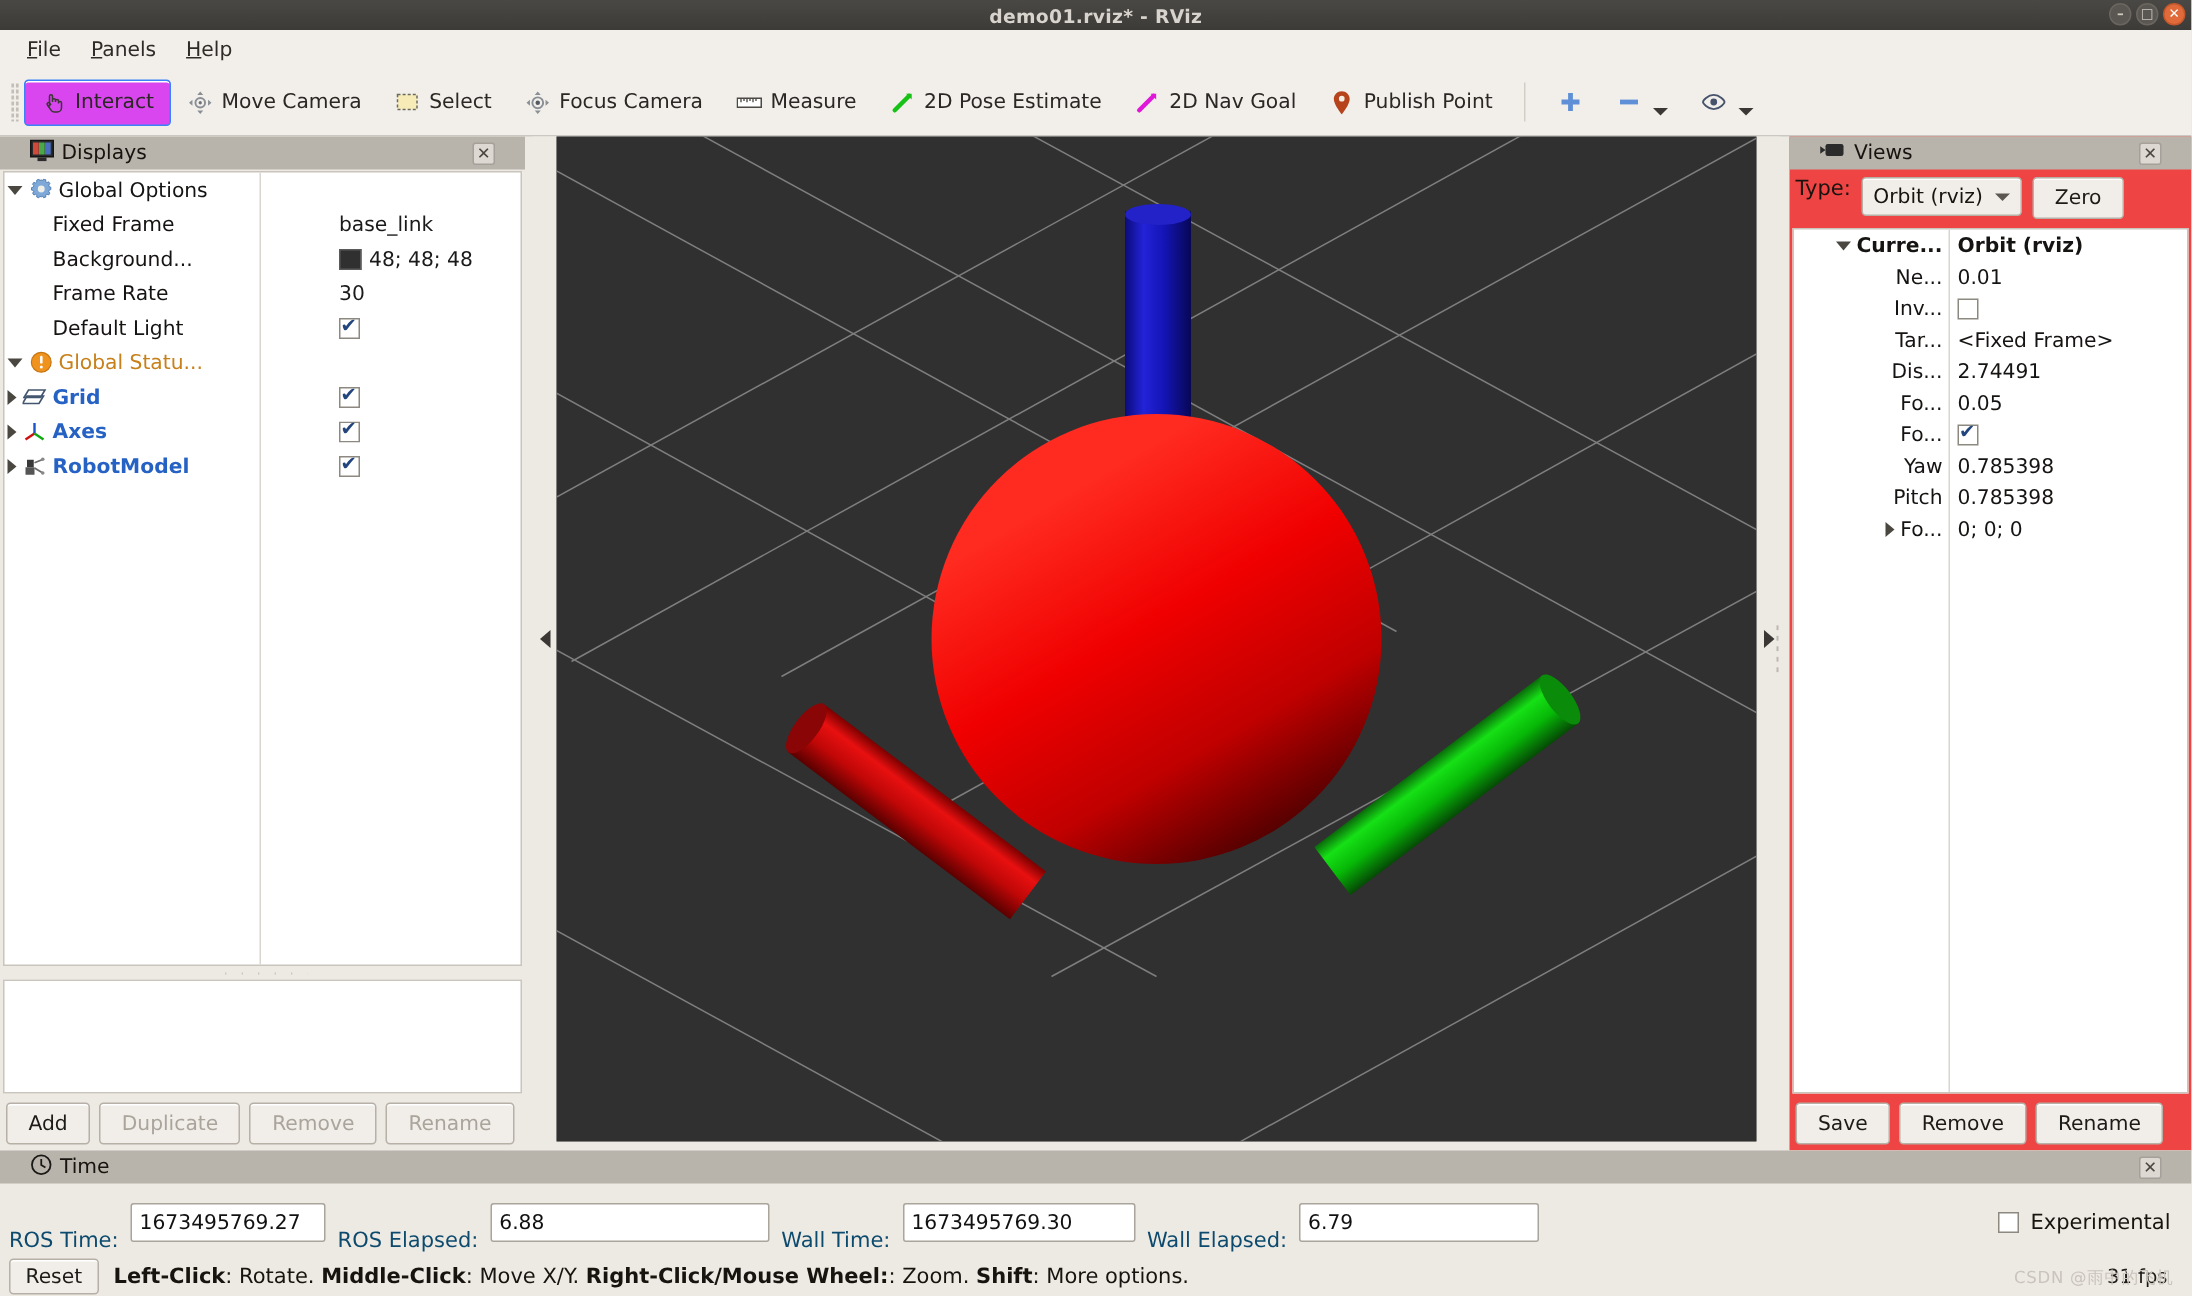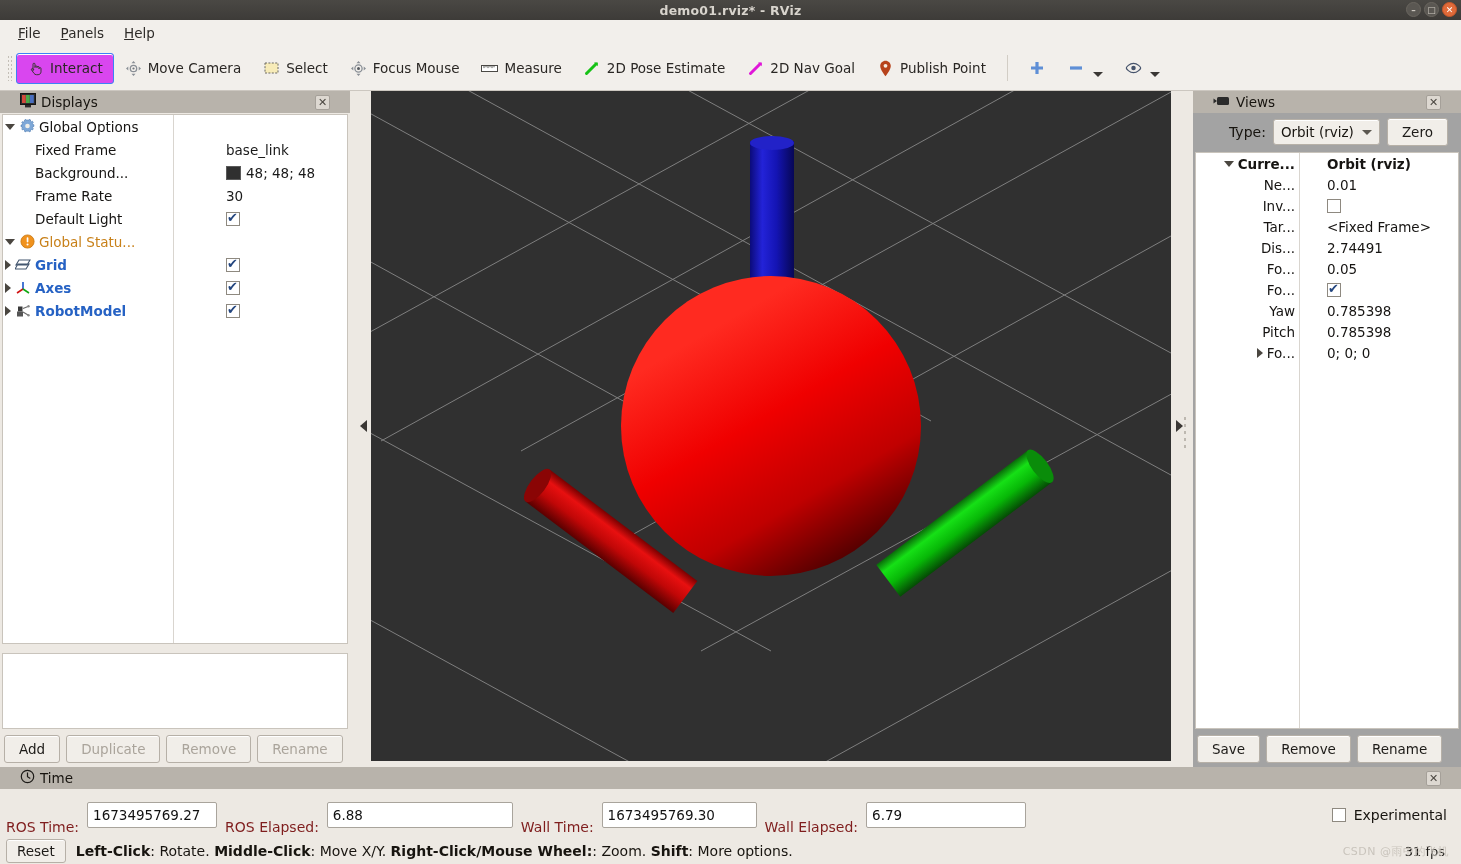--- a/index.html
+++ b/index.html
@@ -130,48 +130,48 @@
            border-bottom:6px solid transparent;border-right:7px solid #3a3734;}
   .tri-r { width:0;height:0;border-top:6px solid transparent;
            border-bottom:6px solid transparent;border-left:7px solid #3a3734;}
   #rightdots { position:absolute; left:1183px; top:415px; width:4px;height:35px;
     background-image: radial-gradient(#bdb8b0 1px, transparent 1px);
     background-size:4px 7px; }
 
   
   #views {
     position:absolute; left:1193px; top:91px; width:268px; height:676px;
-    background:#a3a3a3; display:flex; flex-direction:column;
-  }
-  .typerow { display:flex; align-items:center; gap:7px; padding:5px 2px 4px 4px;margin-left:32px;}
+    background:#ef4444; display:flex; flex-direction:column;
+  }
+  .typerow { display:flex; align-items:flex-start; gap:7px; padding:5px 2px 4px 4px;}
   .typerow .lab { font-size:14px; color:#17140f; }
   .combo { display:flex; align-items:center; gap:8px; padding:4px 7px;
            background:#f1eee9; border:1px solid #b6b0a7; border-radius:3px;
            font-size:13.5px; color:#17140f; box-shadow: inset 0 1px 0 #fff;}
   .combo .cc { width:0;height:0;border-left:5px solid transparent;
                border-right:5px solid transparent;border-top:5px solid #5c5851;}
   .vtree { margin:2px 2px 0 2px; background:#fff; border:1px solid #c9c4bc;
            flex:1; overflow:hidden; position:relative; }
   .vtree .colsep { position:absolute; left:103px; top:0; bottom:0;
                    width:1px; background:#d9d5cf; }
-  .vrow { display:flex; height:21px; align-items:center; font-size:13.5px;gap:22px; }
+  .vrow { display:flex; height:21px; align-items:center; font-size:13.5px; }
   .vname { width:103px; display:flex; align-items:center; justify-content:flex-end;
            padding-right:4px; white-space:nowrap; color:#161412;}
   .vval { flex:1; padding-left:6px; white-space:nowrap; color:#161412;
           display:flex; align-items:center;}
   .bold { font-weight:bold; }
 
   
   #timepanel {
     position:absolute; left:0; top:767px; width:1461px; height:97px;
     background:#ede9e3;
   }
   #timepanel .panel-title { background:#b8b3ab; }
   .timerow { display:flex; align-items:center; gap:8px; padding:6px 6px 2px 6px; }
-  .timerow .lab { font-size:14px; color:#7f1d1d; white-space:nowrap;margin-top:24px; }
+  .timerow .lab { font-size:14px; color:#0c4a6e; white-space:nowrap;margin-top:24px; }
   .tinput { background:#fff; border:1px solid #a9a49c; border-radius:2px;
             padding:4px 5px; font-size:13.5px; color:#111; }
   .exp { margin-left:auto; display:flex; align-items:center; gap:8px;
          padding-right:8px; font-size:14px; color:#17140f;padding-left:11px; }
   .hintrow { display:flex; align-items:center; gap:10px; padding:2px 6px; }
   .hint { font-size:14px; color:#17140f; }
   .hint b { font-weight:bold; }
   .fps { margin-left:auto; font-size:13px; color:#1b1916; padding-right:10px;
          position:relative; }
   .wm { position:absolute; right:6px; top:0px; font-size:11px; color:#c9c4bc;
@@ -230,21 +230,21 @@
     </div>
 
     <div class="tbtn">
       <span class="ticon">
         <svg width="17" height="17" viewBox="0 0 17 17">
             <path d="M8.5 1l2 2.3h-4zM8.5 16l-2-2.3h4zM1 8.5l2.3-2v4zM16 8.5l-2.3 2v-4z" fill="#8a8f96"></path>
             <circle cx="8.5" cy="8.5" r="3.6" fill="none" stroke="#8a8f96" stroke-width="1.3"></circle>
             <circle cx="8.5" cy="8.5" r="1.5" fill="#555a60"></circle>
           </svg>
       </span>
-      <span>Focus Mouse</span>
+      <span>Focus Camera</span>
     </div>
 
     <div class="tbtn">
       <span class="ticon">
         <svg width="17" height="9" viewBox="0 0 17 9">
             <rect x="0.5" y="1.5" width="16" height="6" fill="#fff" stroke="#4b4945" stroke-width="1"></rect>
             <path d="M3 1.5v2.6M5 1.5v1.8M7 1.5v2.6M9 1.5v1.8M11 1.5v2.6M13 1.5v1.8" stroke="#4b4945" stroke-width="0.9"></path>
           </svg>
       </span>
       <span>Measure</span>

